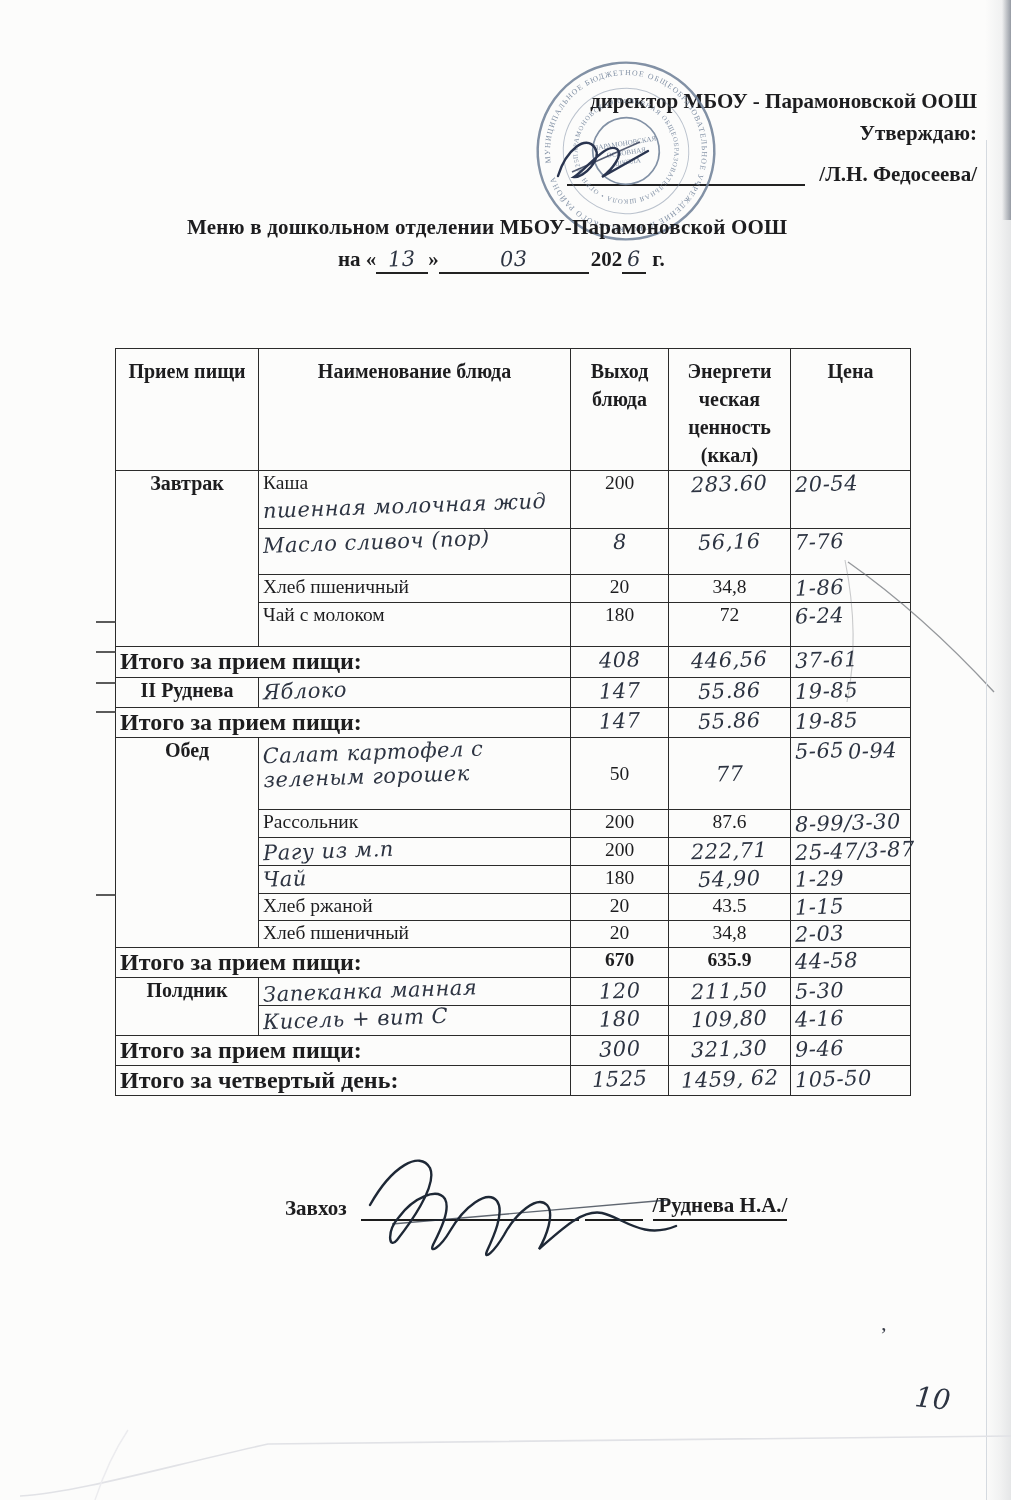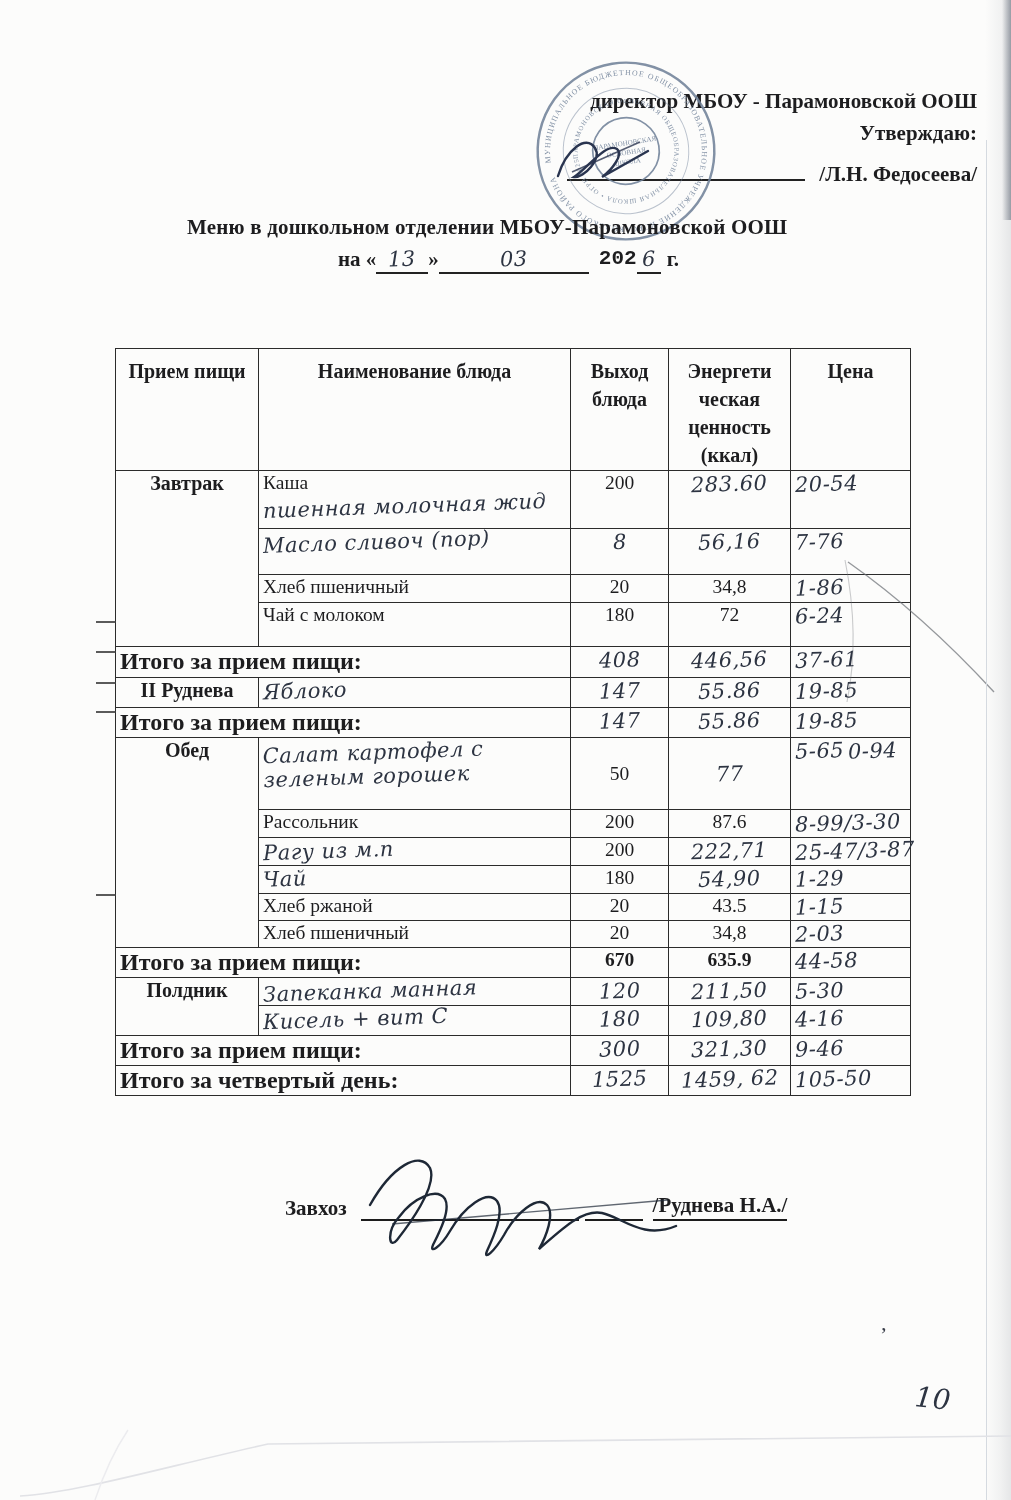--- a/index.html
+++ b/index.html
@@ -11,21 +11,21 @@
   
   .edge-right{position:absolute;right:0;top:0;width:26px;height:100%;
     background:linear-gradient(to right, rgba(110,118,130,0) 0%, rgba(110,118,130,0.08) 60%, rgba(110,118,130,0.16) 100%);}
   .corner-shadow{position:absolute;right:0;top:0;width:9px;height:220px;
     background:linear-gradient(to left, rgba(55,65,82,0.45), rgba(55,65,82,0));}
   .paper-edge{position:absolute;left:986px;top:140px;width:1px;height:1360px;background:#d5dae0;}
   .artifact-svg{position:absolute;left:0;top:0;pointer-events:none;}
 
   
   .approval{position:absolute;top:86px;right:34px;text-align:right;font-weight:bold;font-size:21px;line-height:1.5;}
-  .approval .sigrow{display:flex;align-items:flex-start;justify-content:flex-end;gap:14px;margin-top:10px;}
+  .approval .sigrow{display:flex;align-items:center;justify-content:flex-end;gap:14px;margin-top:10px;}
   .sig-line{display:inline-block;width:238px;border-bottom:2px solid #222;height:20px;}
 
   
   .stamp{position:absolute;left:531px;top:55px;width:190px;height:192px;transform:rotate(-9deg);opacity:.88;pointer-events:none;}
 
   
   .title1{position:absolute;left:187px;top:215px;width:700px;font-weight:bold;font-size:21px;letter-spacing:.2px;}
   .title2{position:absolute;left:338px;top:247px;font-weight:bold;font-size:21px;display:flex;}
   .blank{border-bottom:2px solid #222;text-align:center;}
   .blank.day{width:52px;}
@@ -103,21 +103,21 @@
     <path d="M558,176 C566,150 586,134 595,148 C602,159 584,178 574,177 C588,168 606,142 617,149 C624,154 612,170 602,177 L648,151" fill="none" stroke="#2a3550" stroke-width="2.4" stroke-linecap="round"></path>
     <path d="M572,172 L640,142" fill="none" stroke="#2a3550" stroke-width="1.6" opacity=".8"></path>
   </svg>
 
   <div class="title1">Меню в дошкольном отделении  МБОУ-Парамоновской ООШ</div>
   <div class="title2">
     <span>на «</span>
     <span class="blank day"><span class="hw hw-num">13</span></span>
     <span>»</span>
     <span class="blank month"><span class="hw hw-num">03</span></span>
-    <span style="margin-left:10px;font-family:Liberation Mono, monospace;">202</span>
+    <span style="margin-left:2px;">202</span>
     <span class="blank year"><span class="hw hw-num">6</span></span>
     <span style="margin-left:6px;">г.</span>
   </div>
 
   <table class="menu">
     <colgroup>
         <col class="c1">
         <col class="c2">
         <col class="c3">
         <col class="c4">

